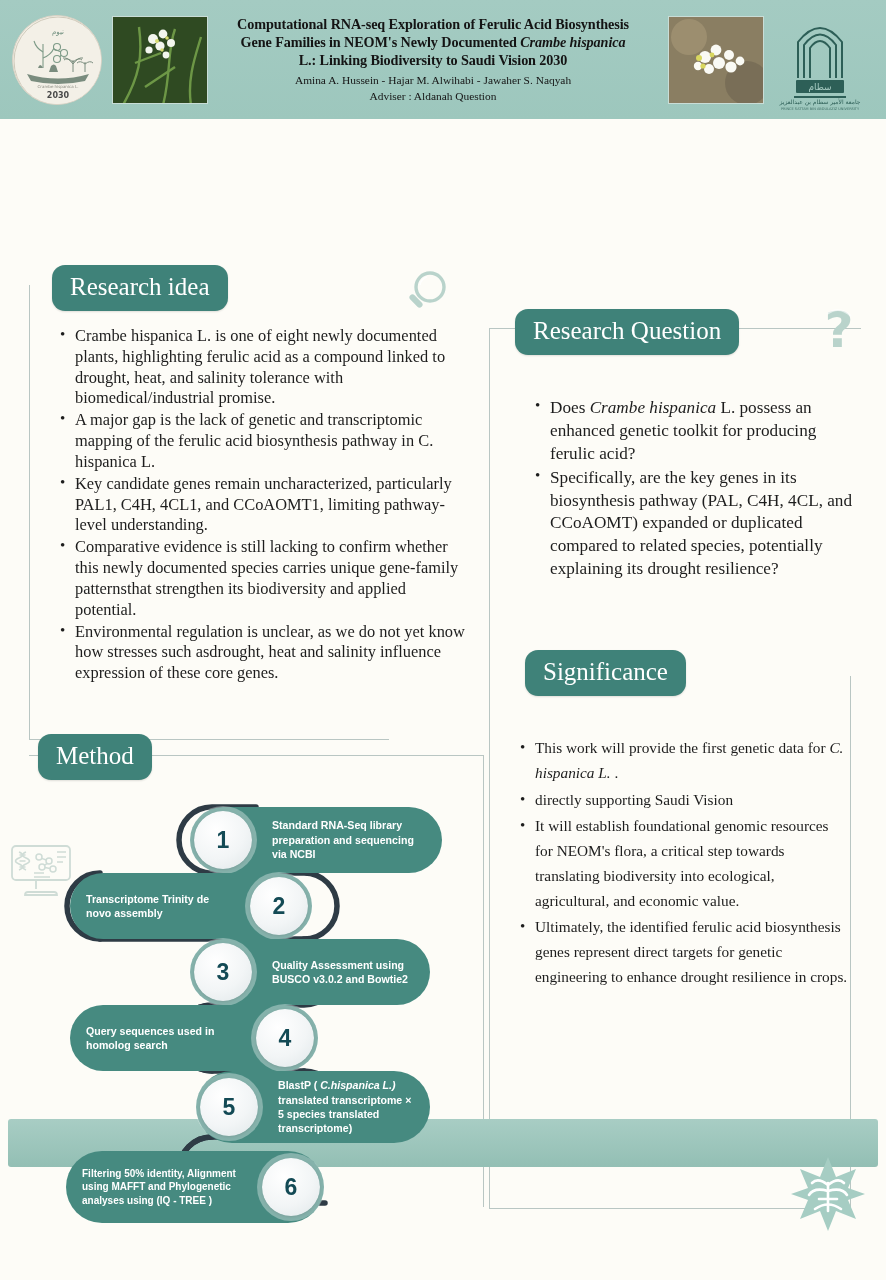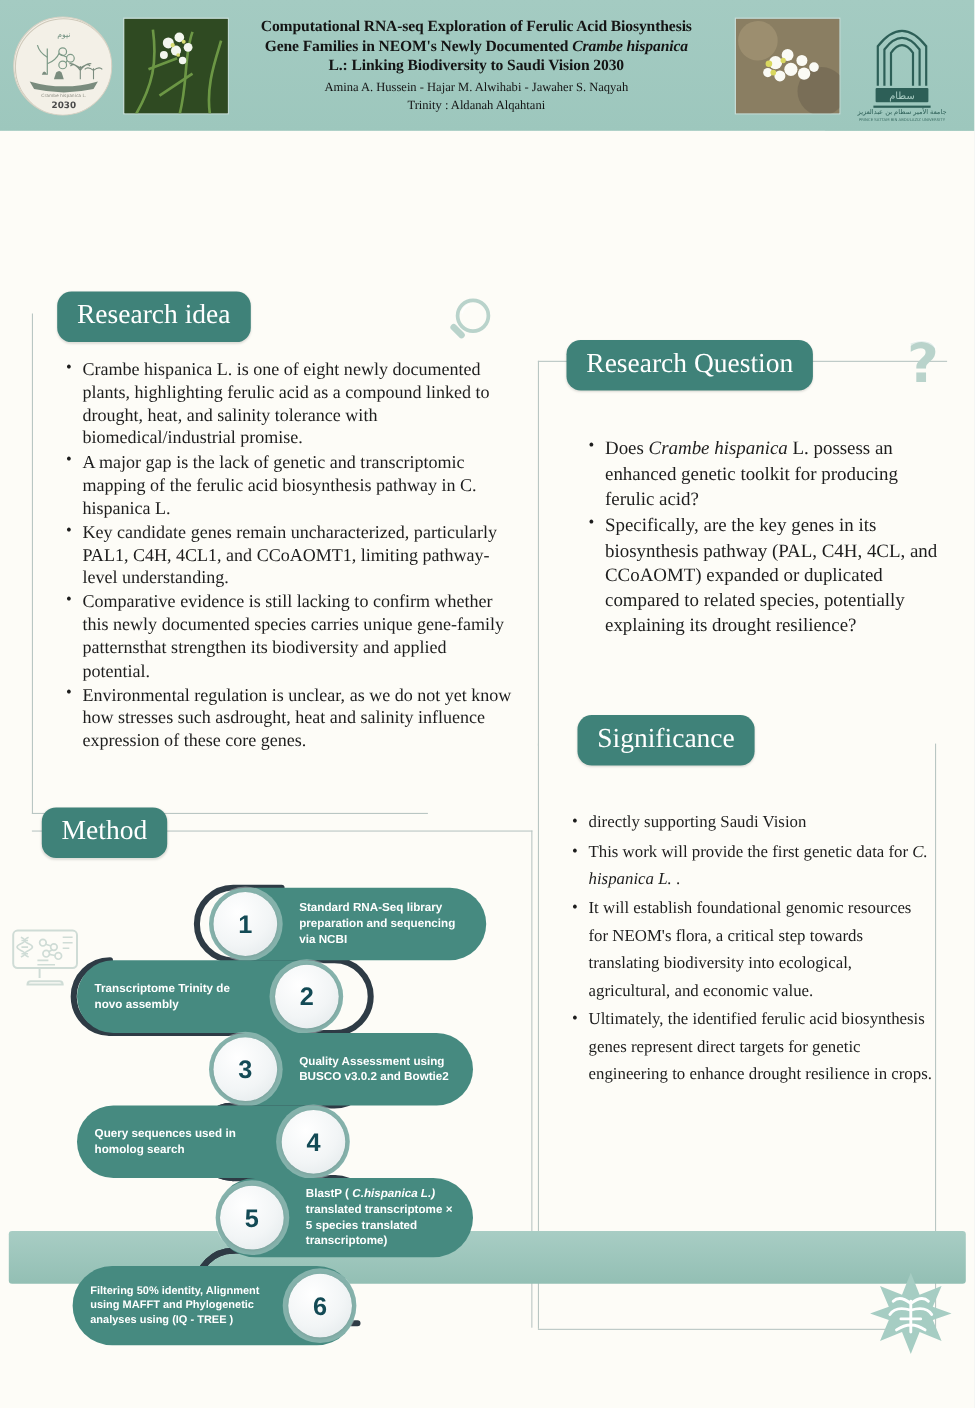--- a/index.html
+++ b/index.html
@@ -208,21 +208,21 @@
       </svg>
     </div>
 
     <div class="hdr-title-block">
       <div class="hdr-title">
         <div>Computational RNA-seq Exploration of Ferulic Acid Biosynthesis</div>
         <div><span>Gene Families in NEOM's Newly Documented </span><span class="ital">Crambe hispanica</span></div>
         <div>L.: Linking Biodiversity to Saudi Vision 2030</div>
       </div>
       <div class="hdr-authors">Amina A. Hussein - Hajar M. Alwihabi - Jawaher S. Naqyah</div>
-      <div class="hdr-adviser">Trinity : Aldanah Alqahtani</div>
+      <div class="hdr-adviser">Adviser : Aldanah Question</div>
     </div>
 
     <div class="hdr-img img-light">
       <svg viewBox="0 0 96 88" width="96" height="88">
         <rect width="96" height="88" fill="#8a7e62"></rect>
         <circle cx="20" cy="20" r="18" fill="#a89a78" opacity=".6"></circle>
         <circle cx="78" cy="66" r="22" fill="#6e6450" opacity=".6"></circle>
         <g fill="#fafaf4">
           <circle cx="36" cy="40" r="6"></circle>
             <circle cx="47" cy="33" r="5.4"></circle>
@@ -305,22 +305,22 @@
         <g stroke="#ffffff" stroke-width="2.6" fill="none" stroke-linecap="round">
           <path d="M39 28 L39 56"></path>
           <path d="M39 30 q-10 -8 -16 -2 M39 30 q10 -8 16 -2"></path>
           <path d="M39 36 q-14 -4 -19 4 M39 36 q14 -4 19 4"></path>
           <path d="M26 54 q13 -9 26 0"></path>
           <path d="M30 44 L48 44"></path>
         </g>
       </svg>
     </div>
     <ul class="bullets" id="sig-bullets">
+      <li><span>This work will provide the first genetic data for </span><span class="ital">C. hispanica L.</span><span> .</span></li>
       <li> directly supporting Saudi Vision</li>
-      <li><span>This work will provide the first genetic data for </span><span class="ital">C. hispanica L.</span><span> .</span></li>
       <li>It will establish foundational genomic resources for NEOM's flora, a critical step towards translating biodiversity into ecological, agricultural, and economic value.</li>
       <li> Ultimately, the identified ferulic acid biosynthesis genes represent direct targets for genetic engineering to enhance drought resilience in crops.</li>
     </ul>
 
     <div class="pill" style="left:38px; top:615px;">Method</div>
     <div class="sage" style="left:6px; top:715px;">
       <svg width="72" height="72" viewBox="0 0 72 72">
         <g fill="none" stroke="#cfdcd6" stroke-width="1.8">
           <rect x="6" y="12" width="58" height="34" rx="4"></rect>
           <path d="M30 46 L30 55 M22 58 h26 q3 0 3 3 h-32 q0 -3 3 -3"></path>

